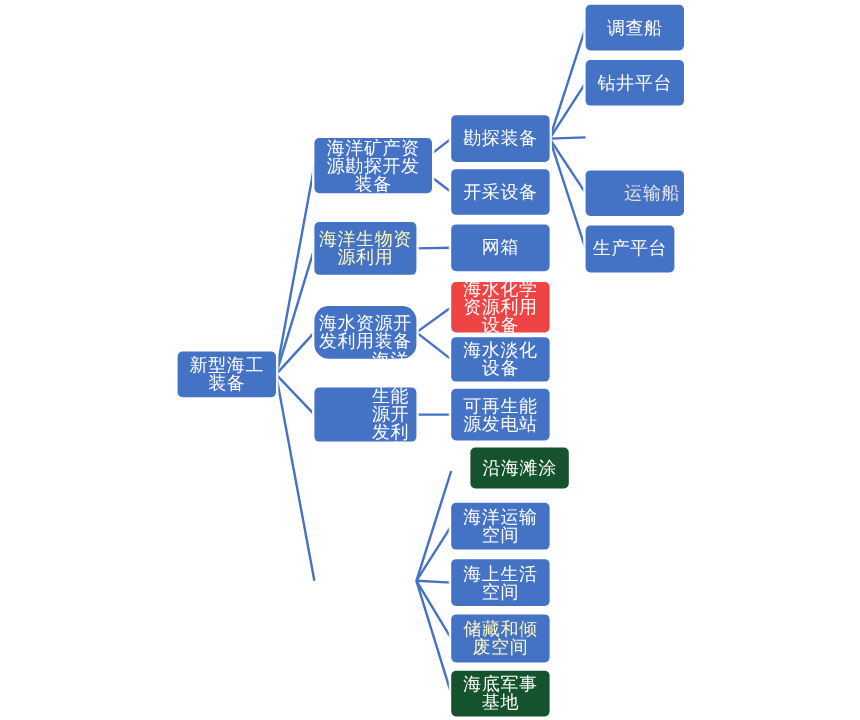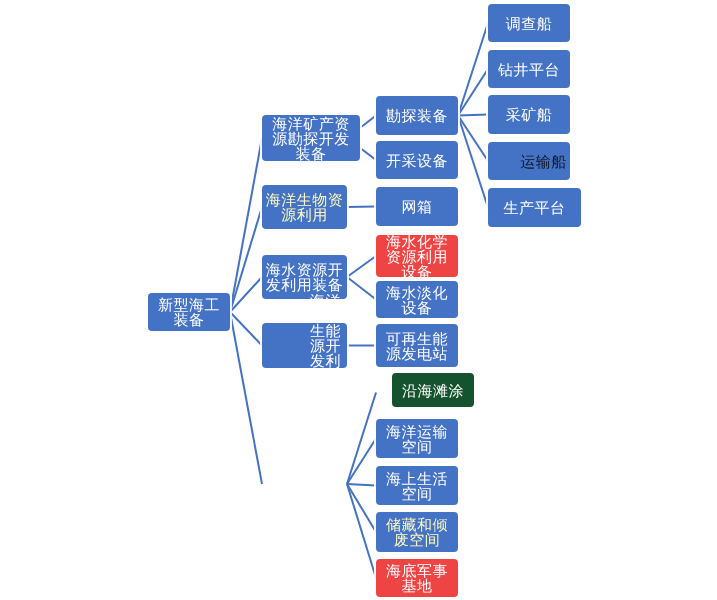--- a/index.html
+++ b/index.html
@@ -79,21 +79,21 @@
   <div class="nodes">
       <div class="node" style="left: 148px; top: 293px; width: 82px; height: 38px; background: rgb(68, 114, 196); color: rgb(255, 255, 255);">
         <span class="label">新型海工装备</span>
       </div>
       <div class="node" style="left: 262px; top: 115px; width: 98px; height: 46px; background: rgb(68, 114, 196); color: rgb(255, 255, 255);">
         <span class="label">海洋矿产资源勘探开发装备</span>
       </div>
       <div class="node" style="left: 262px; top: 185px; width: 85px; height: 44px; background: rgb(68, 114, 196); color: #fef9c3;">
         <span class="label">海洋生物资源利用</span>
       </div>
-      <div class="node" style="left: 262px; top: 255px; width: 85px; height: 44px; background: rgb(68, 114, 196); color: rgb(255, 255, 255);">
+      <div class="node" style="left: 262px; top: 255px; width: 85px; height: 44px; background: rgb(68, 114, 196); color: rgb(255, 255, 255); border-radius: 12px;">
         <span class="label">海水资源开发利用装备</span>
       </div>
       <div class="node" style="left: 262px; top: 323px; width: 85px; height: 45px; background: rgb(68, 114, 196); color: rgb(255, 255, 255); padding-left: 45px;">
         <span class="label">海洋可再生能源开发利用装备</span>
       </div>
       <div class="node" style="left: 376px; top: 96px; width: 82px; height: 39px; background: rgb(68, 114, 196); color: rgb(255, 255, 255);">
         <span class="label">勘探装备</span>
       </div>
       <div class="node" style="left: 376px; top: 141px; width: 82px; height: 38px; background: rgb(68, 114, 196); color: rgb(255, 255, 255);">
         <span class="label">开采设备</span>
@@ -115,32 +115,29 @@
       </div>
       <div class="node" style="left: 376px; top: 419px; width: 82px; height: 39px; background: rgb(68, 114, 196); color: rgb(255, 255, 255);">
         <span class="label">海洋运输空间</span>
       </div>
       <div class="node" style="left: 376px; top: 466px; width: 82px; height: 39px; background: rgb(68, 114, 196); color: rgb(255, 255, 255);">
         <span class="label">海上生活空间</span>
       </div>
       <div class="node" style="left: 376px; top: 512px; width: 82px; height: 40px; background: rgb(68, 114, 196); color: #fef9c3;">
         <span class="label">储藏和倾废空间</span>
       </div>
-      <div class="node" style="left: 376px; top: 559px; width: 82px; height: 38px; background: #ef4444; color: rgb(255, 255, 255);">
+      <div class="node" style="left: 376px; top: 559px; width: 82px; height: 38px; background: #14532d; color: rgb(255, 255, 255);">
         <span class="label">海底军事基地</span>
       </div>
       <div class="node" style="left: 488px; top: 4px; width: 82px; height: 38px; background: rgb(68, 114, 196); color: rgb(255, 255, 255);">
         <span class="label">调查船</span>
       </div>
       <div class="node" style="left: 488px; top: 50px; width: 82px; height: 38px; background: rgb(68, 114, 196); color: rgb(255, 255, 255);">
         <span class="label">钻井平台</span>
       </div>
-      <div class="node" style="left: 488px; top: 95px; width: 82px; height: 39px; background: rgb(68, 114, 196); color: rgb(255, 255, 255);">
-        <span class="label">采矿船</span>
-      </div>
-      <div class="node" style="left: 488px; top: 142px; width: 82px; height: 38px; background: rgb(68, 114, 196); color: #0f172a; padding-left: 32px;">
+      <div class="node" style="left: 488px; top: 142px; width: 82px; height: 38px; background: rgb(68, 114, 196); color: #e5e5e5; padding-left: 32px;">
         <span class="label">运输船</span>
       </div>
-      <div class="node" style="left: 488px; top: 188px; width: 93px; height: 39px; background: rgb(68, 114, 196); color: rgb(255, 255, 255); text-align: right;">
+      <div class="node" style="left: 488px; top: 188px; width: 74px; height: 39px; background: rgb(68, 114, 196); color: rgb(255, 255, 255); text-align: right;">
         <span class="label">生产平台</span>
       </div>
     </div>
 </div>
 
 </body></html>

